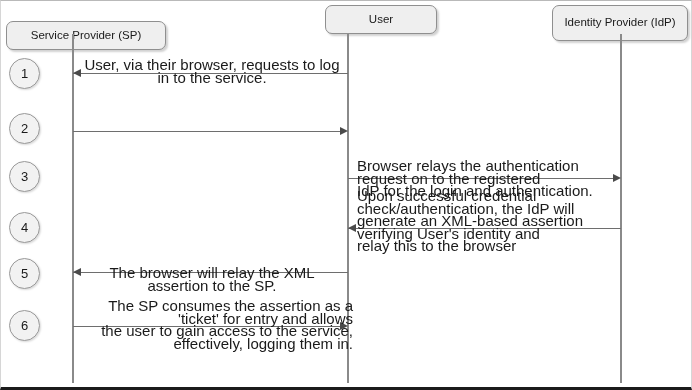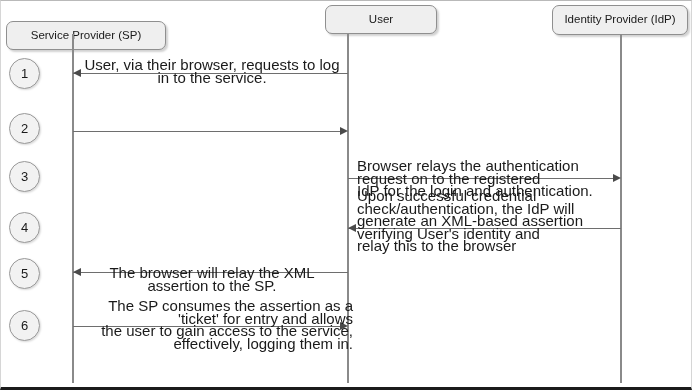--- a/index.html
+++ b/index.html
@@ -107,21 +107,21 @@
 <div id="canvas">
 
   <div class="actor-box" style="left:5px; top:20px; width:160px; height:29px;">
     <span>Service Provider (SP)</span>
   </div>
 
   <div class="actor-box" style="left:284px; top:4px; width:112px; height:29px;margin-left:40px;">
     <span>User</span>
   </div>
 
-  <div class="actor-box" style="left:551px; top:4px; width:136px; height:30px;">
+  <div class="actor-box" style="left:551px; top:4px; width:136px; height:36px;">
     <span>Identity Provider (IdP)</span>
   </div>
 
   <div class="lifeline" style="left:71px; top:33px; height:349px;"></div>
   <div class="lifeline" style="left:346px; top:33px; height:349px;"></div>
   <div class="lifeline" style="left:619px; top:33px; height:349px;"></div>
 
   <div class="step-circle" style="left:8px; top:57px;">
     <span>1</span>
   </div>

